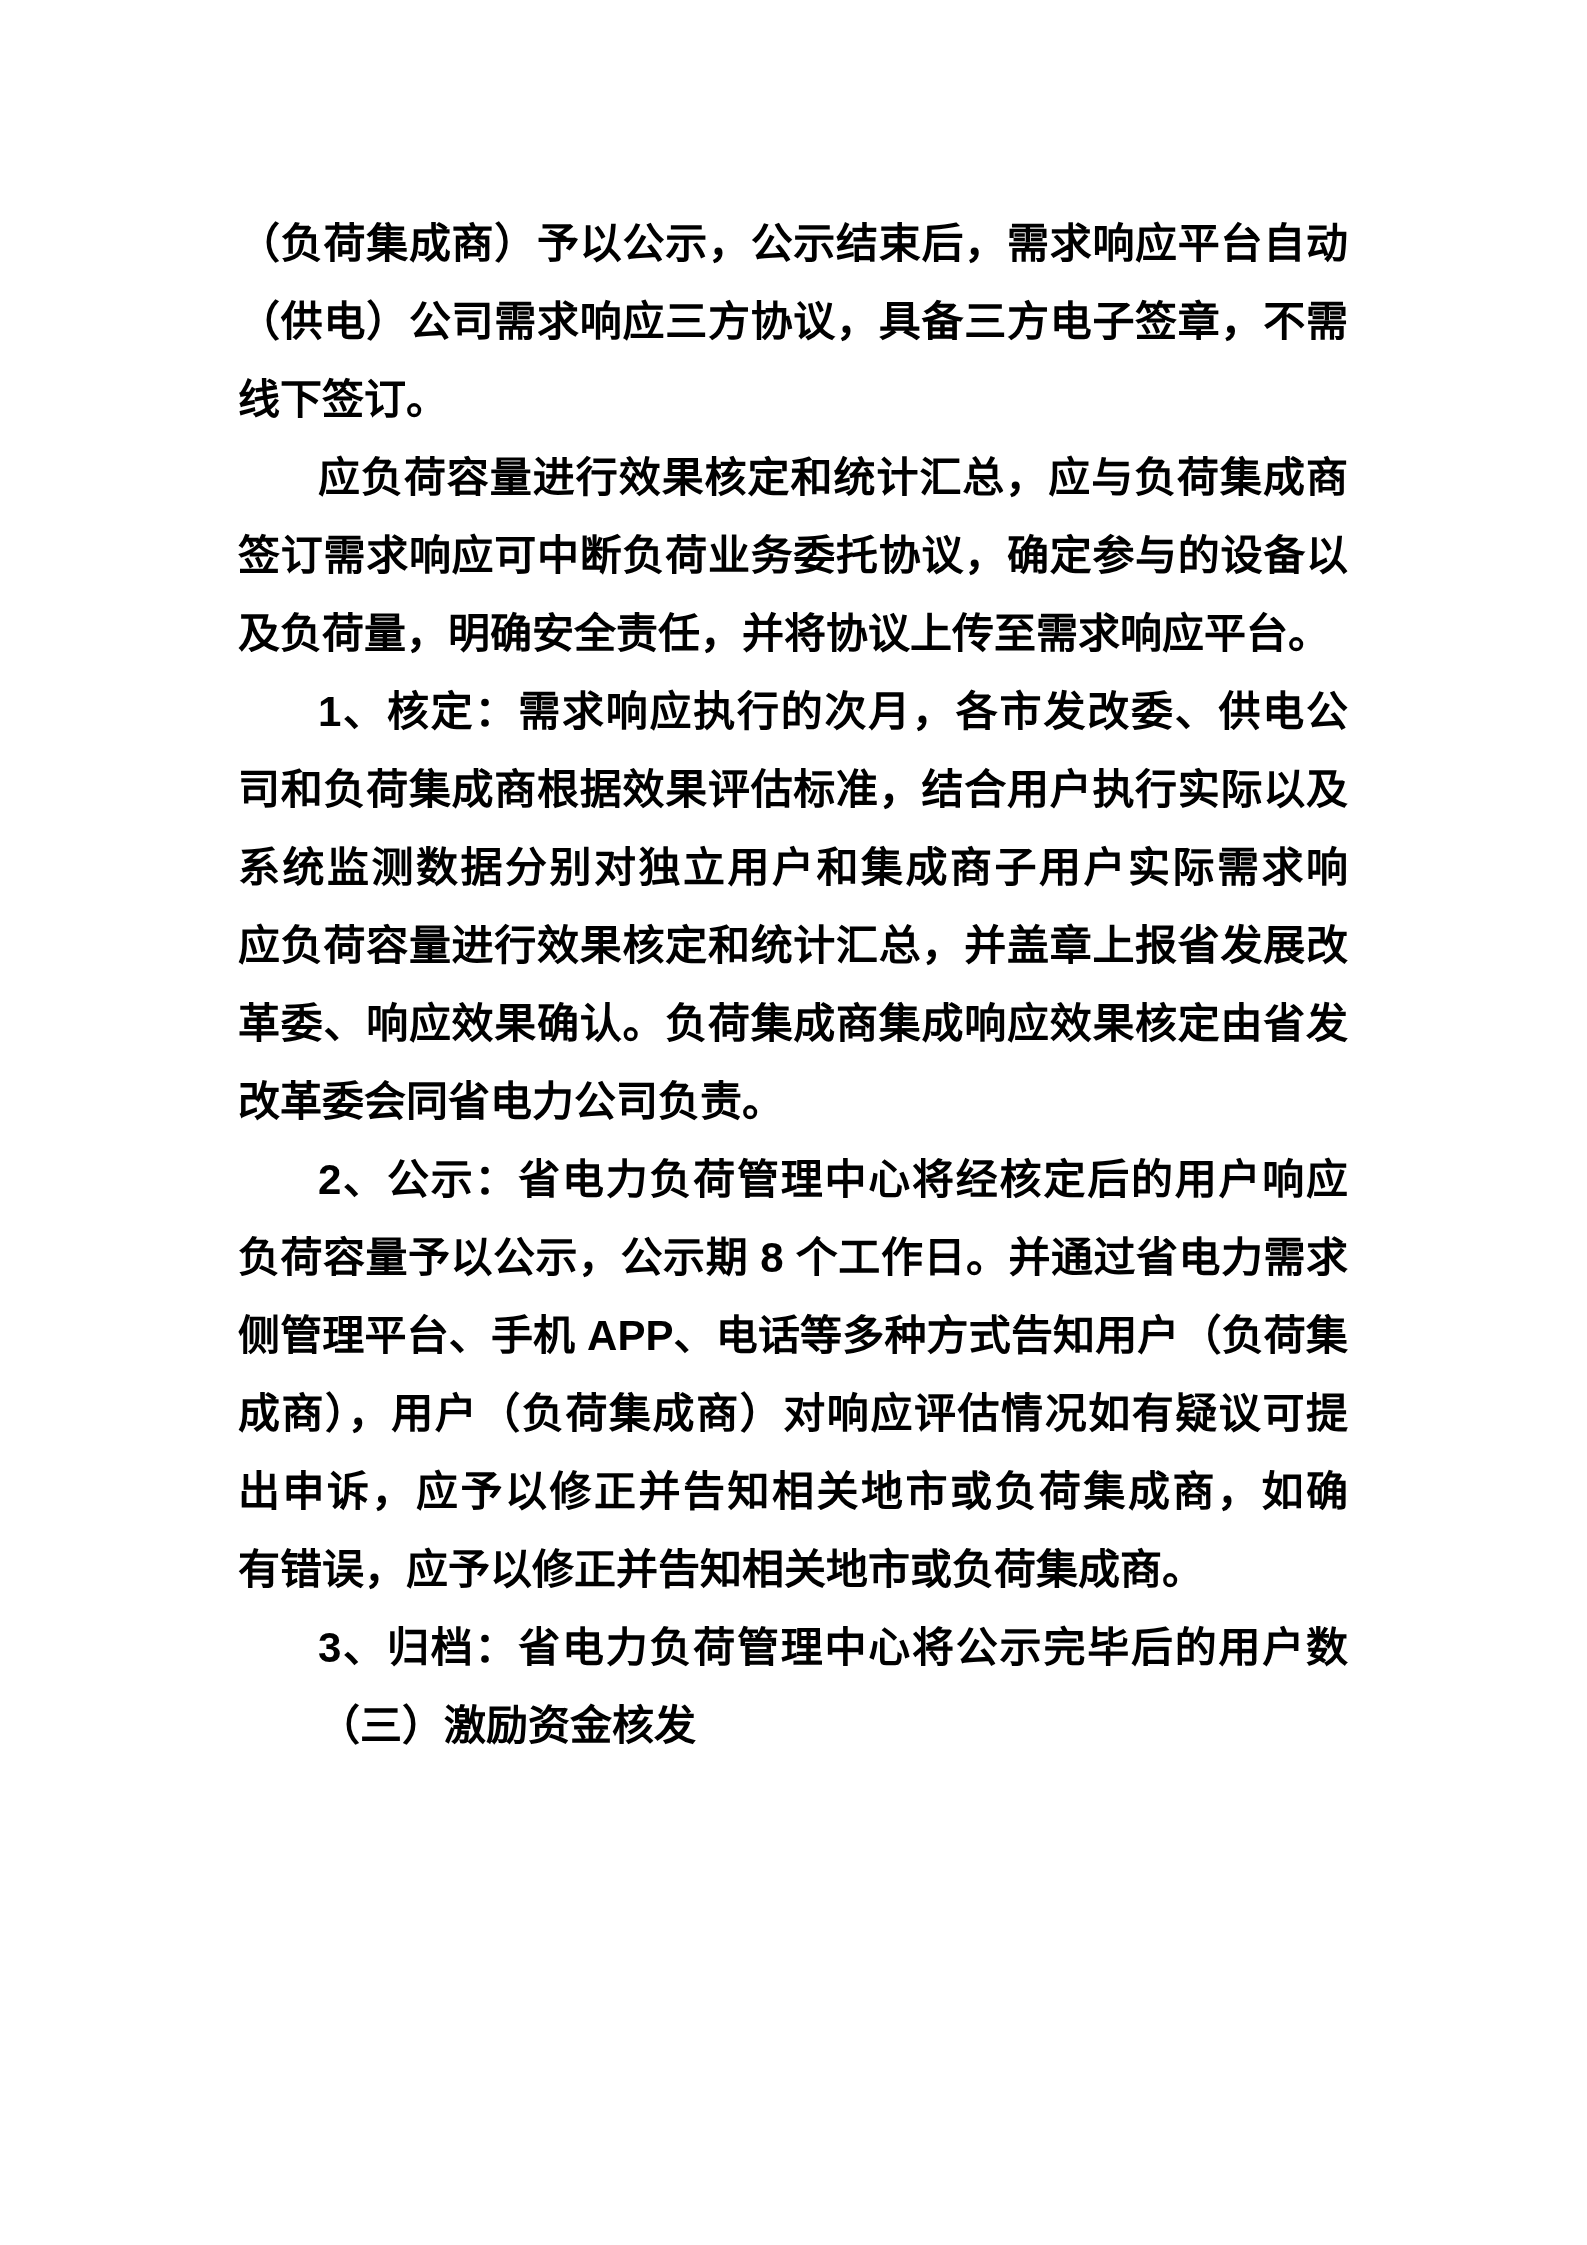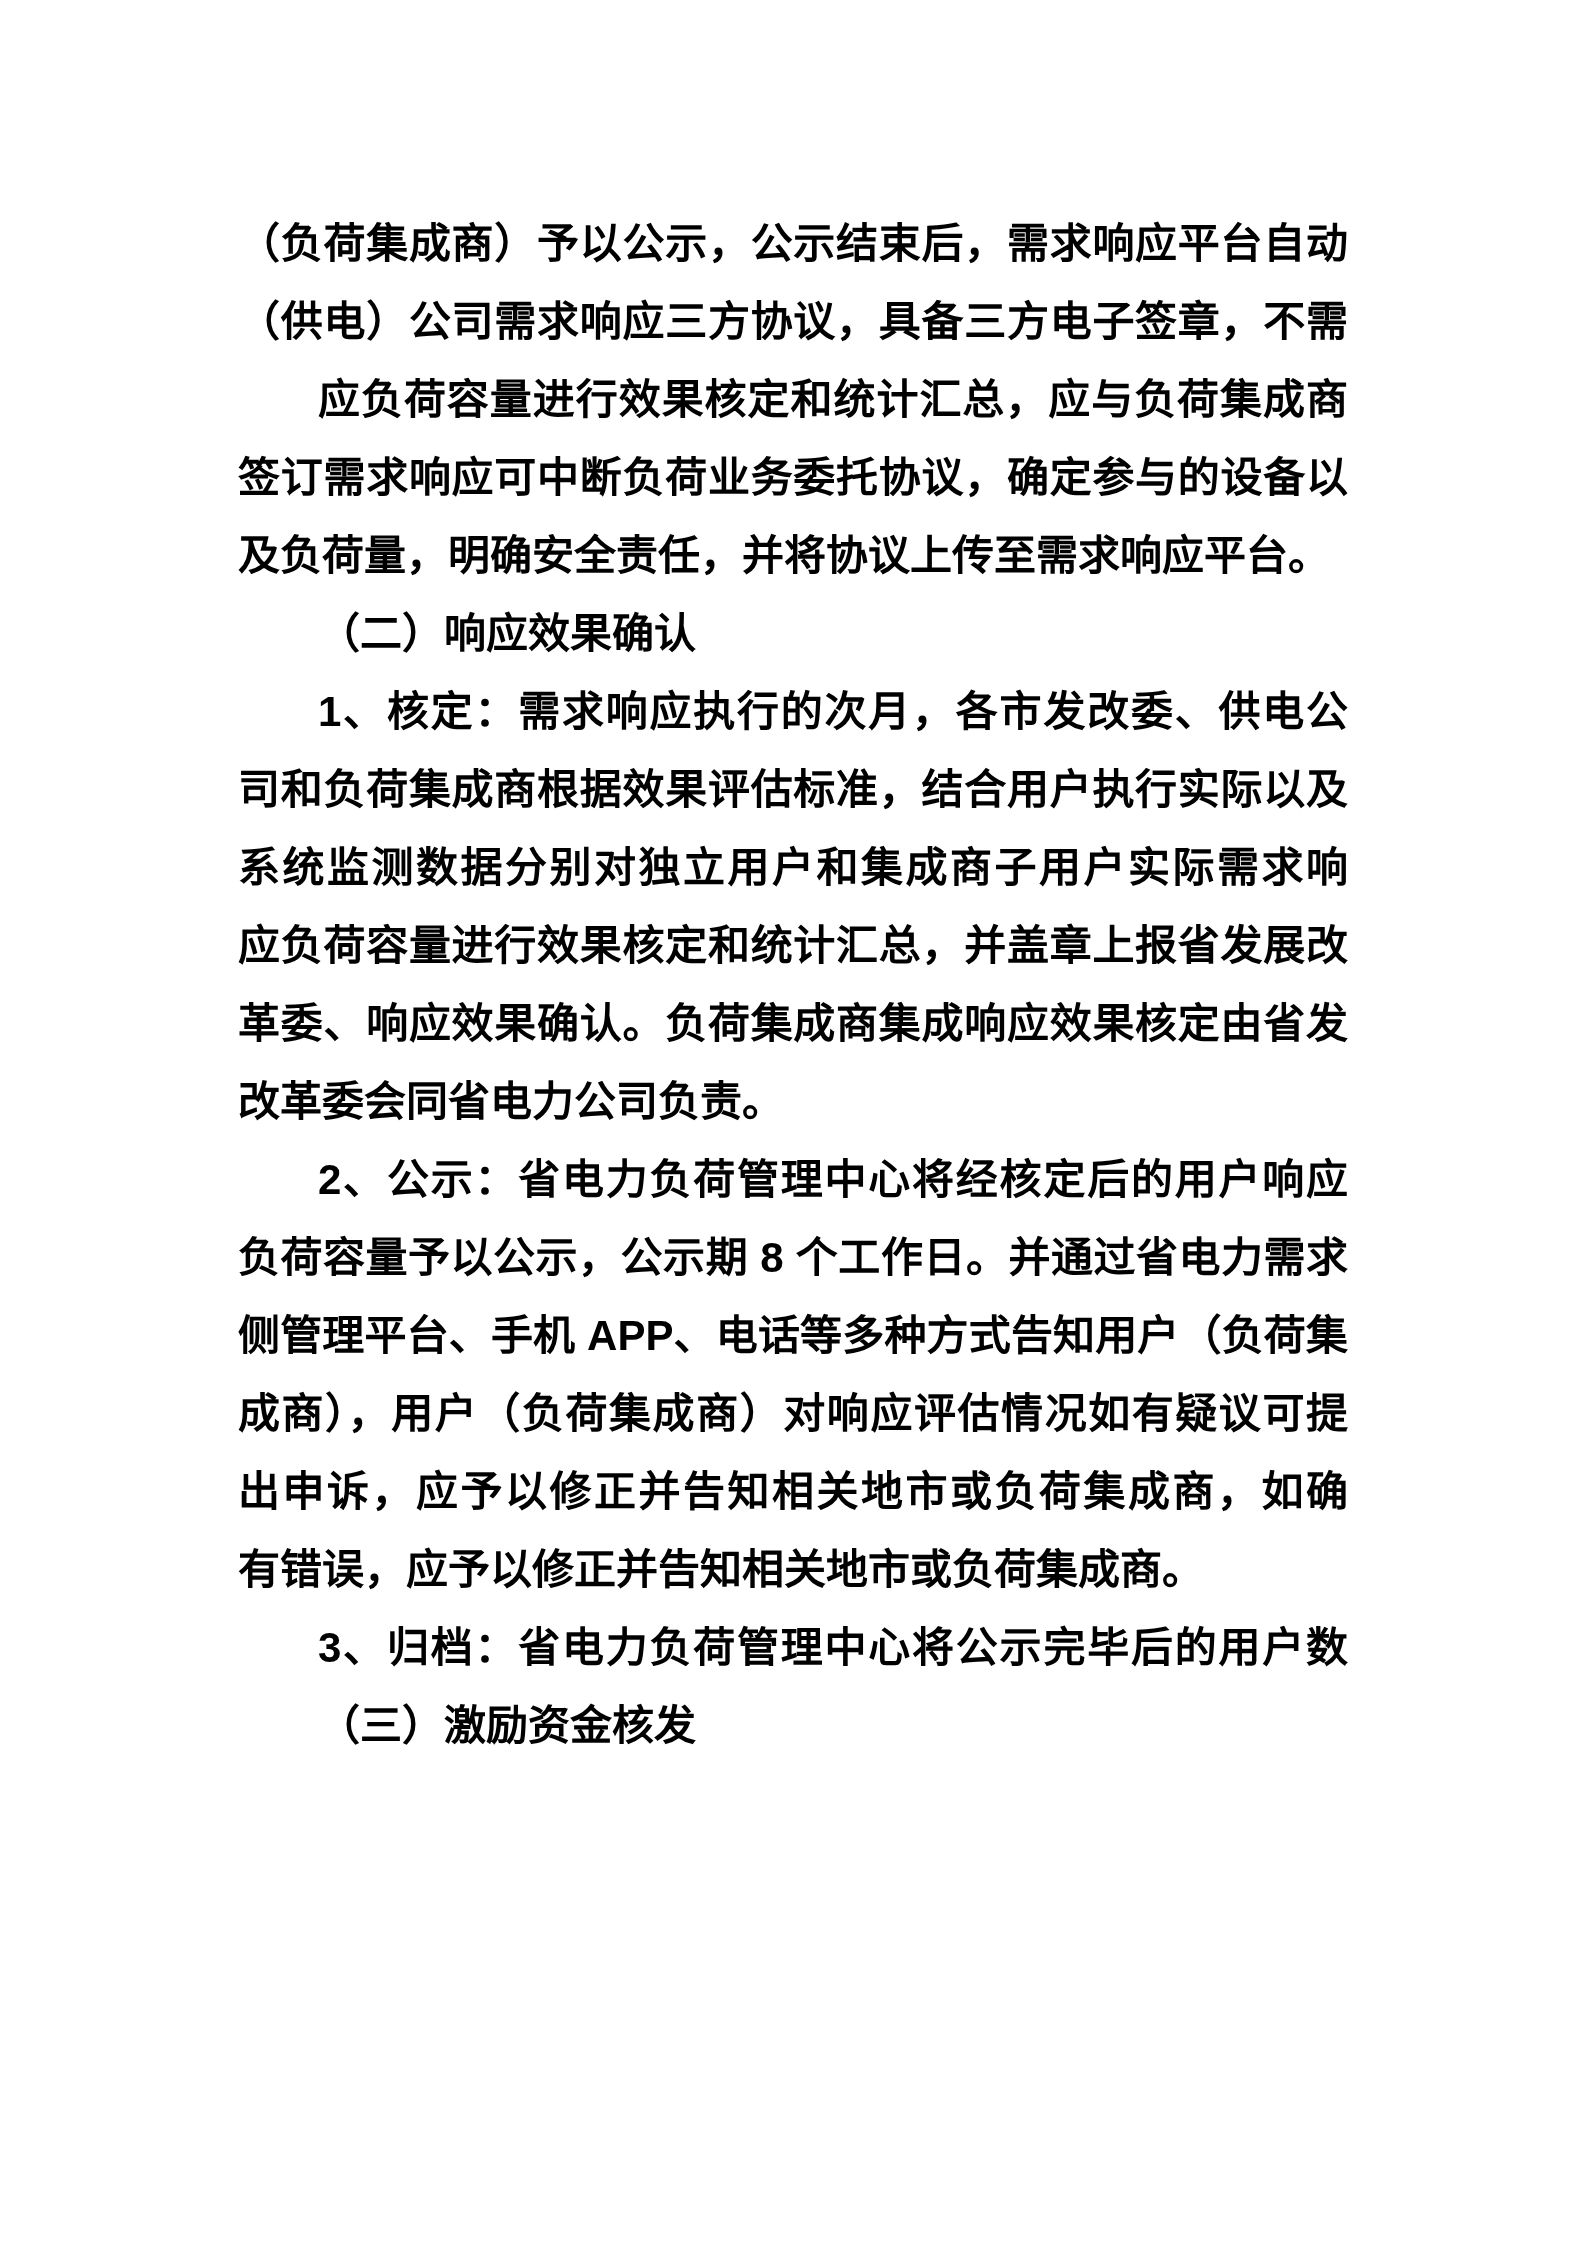--- a/index.html
+++ b/index.html
@@ -46,31 +46,29 @@
 </style>
 </head>
 <body>
 
 <div class="page">
   <div class="textblock">
 
     <div class="para">
       <div class="ln">（负荷集成商）予以公示，公示结束后，需求响应平台自动</div>
       <div class="ln">（供电）公司需求响应三方协议，具备三方电子签章，不需</div>
+      <div class="ln last">线下签订。</div>
     </div>
 
     <div class="para">
       <div class="ln indent">应负荷容量进行效果核定和统计汇总，应与负荷集成商</div>
       <div class="ln">签订需求响应可中断负荷业务委托协议，确定参与的设备以</div>
       <div class="ln last">及负荷量，明确安全责任，并将协议上传至需求响应平台。</div>
     </div>
 
-    <div class="para">
-      <div class="ln indent last">（二）响应效果确认</div>
-    </div>
 
     <div class="para">
       <div class="ln indent">1、核定：需求响应执行的次月，各市发改委、供电公</div>
       <div class="ln">司和负荷集成商根据效果评估标准，结合用户执行实际以及</div>
       <div class="ln">系统监测数据分别对独立用户和集成商子用户实际需求响</div>
       <div class="ln">应负荷容量进行效果核定和统计汇总，并盖章上报省发展改</div>
       <div class="ln">革委、响应效果确认。负荷集成商集成响应效果核定由省发展</div>
       <div class="ln last">改革委会同省电力公司负责。</div>
     </div>
 

